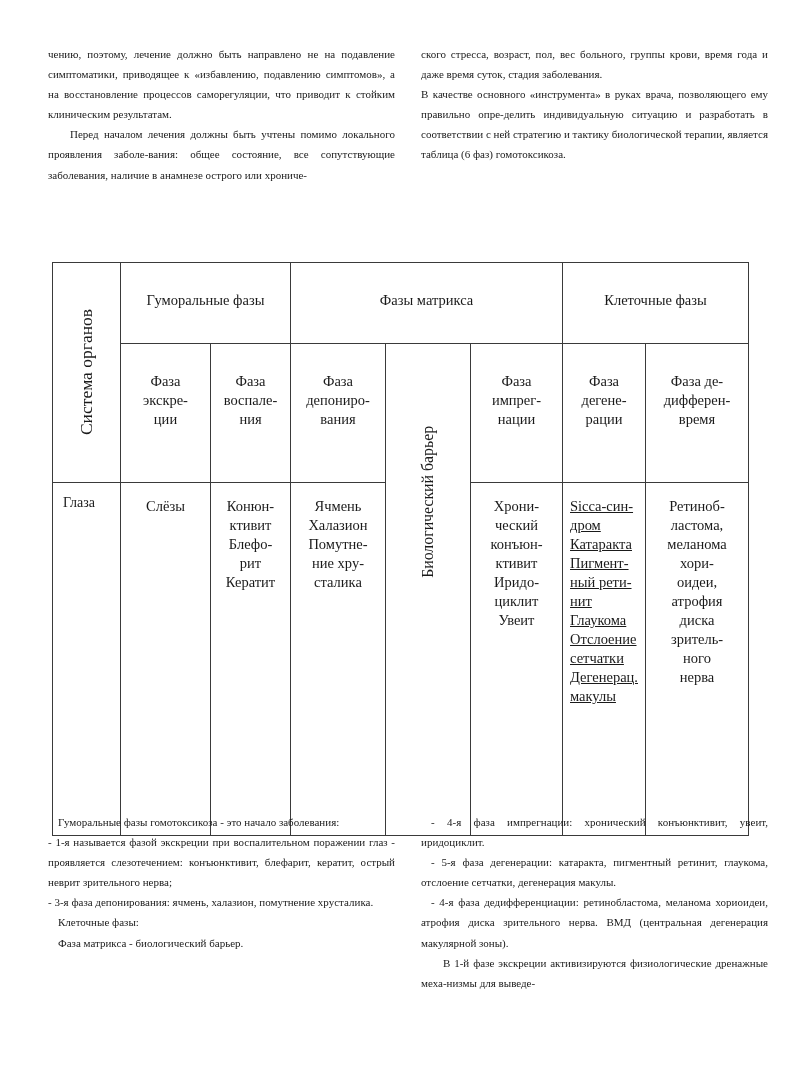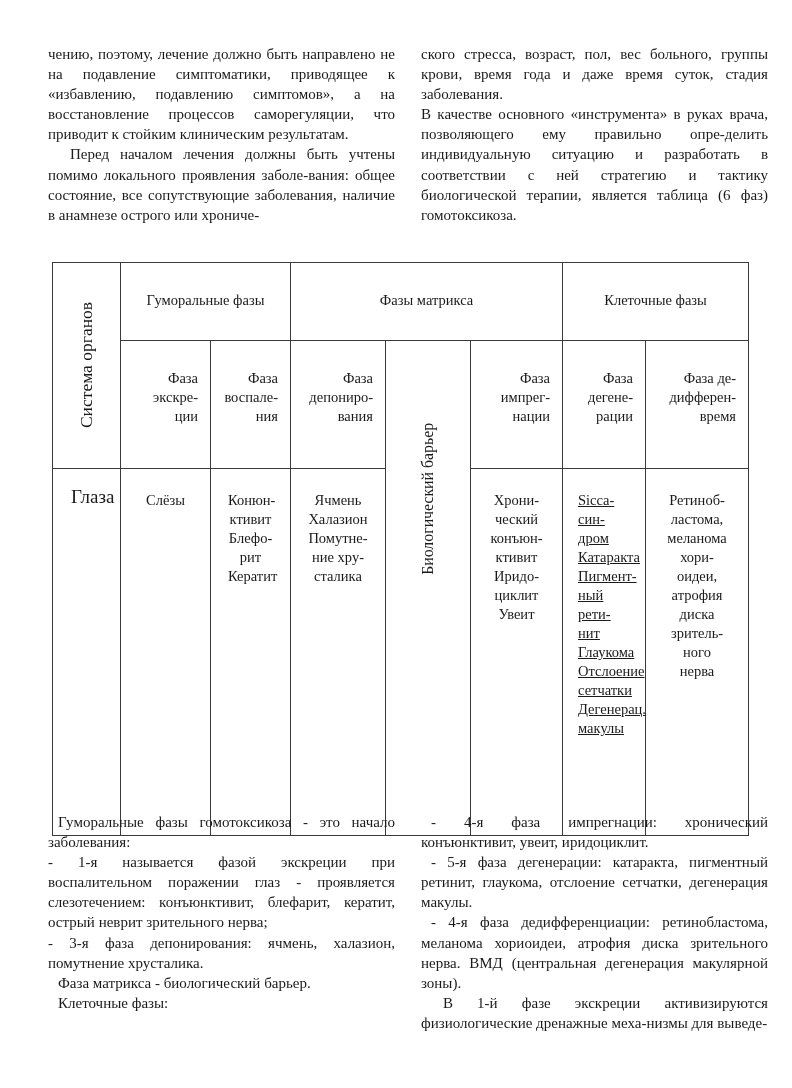--- a/index.html
+++ b/index.html
@@ -29,21 +29,21 @@
     left: 48px;
     top: 44px;
   }
   #bottom-text {
     left: 48px;
     top: 812px;
     justify-content: flex-end;
   }
   .para {
     margin: 0 0 0 0;
-    font-size: 15px;
+    font-size: 11px;
     line-height: 20.1px;
     text-align: justify;
     text-justify: inter-word;
     hyphens: none;
   }
   .para.indent { text-indent: 22px; }
   .para.indent-sm { text-indent: 10px; }
   .para + .para { margin-top: 0; }
 
   
@@ -52,33 +52,33 @@
     left: 52px;
     top: 262px;
     width: 696px;
     height: 574px;
     border-collapse: collapse;
     table-layout: fixed;
   }
   #phase-table td {
     border: 1.4px solid #3a3a3a;
     vertical-align: top;
-    padding: 12px;
+    padding: 4px;
     font-size: 14.5px;
     line-height: 19px;
   }
   .hgroup {
     text-align: center;
     font-size: 17.5px;
     line-height: 23px;
     padding-top: 28px !important;
     vertical-align: top;
   }
   .hsub {
-    text-align: right;
+    text-align: center;
     font-size: 14.6px;
     line-height: 19.5px;
     padding-top: 28px !important;
     margin-top: 44px;
   }
   .vert-cell {
     position: relative;
   }
   .vert-text {
     position: absolute;
@@ -100,21 +100,21 @@
     line-height: 1;
   }
   .cell-body {
     text-align: center;
     padding: 10px 5px 0 5px;
   }
   .cell-body.tight { padding: 10px 3px 0 3px; text-decoration: underline; }
   .cell-body.lead {
     text-align: left;
     padding: 6px 0 0 6px;
-    font-size: 19px;
+    font-size: 14px;
   }
   .cell-line { display: block; }
 </style>
 </head>
 <body>
 
 <div class="text-block" id="top-text">
   <div class="text-col">
     <p class="para">чению, поэтому, лечение должно быть направле­но не на подавление симптоматики, приводящее к «избавлению, подавлению симптомов», а на восстановление процессов саморегуляции, что приводит к стойким клиническим результатам.</p>
     <p class="para indent">Перед началом лечения должны быть учтены помимо локального проявления заболе-вания: общее состояние, все сопутствующие заболева­ния, наличие в анамнезе острого или  хрониче-</p>
@@ -249,22 +249,22 @@
       </td>
     </tr>
   </tbody>
 </table>
 
 <div class="text-block" id="bottom-text">
   <div class="text-col">
     <p class="para indent-sm">Гуморальные фазы гомотоксикоза - это начало заболевания:</p>
     <p class="para">- 1-я называется фазой экскреции при воспа­лительном поражении  глаз - проявляется сле­зотечением:  конъюнктивит, блефарит, кератит, острый неврит зрительного нерва;</p>
     <p class="para">- 3-я фаза депонирования: ячмень, халазион, по­мутнение хрусталика.</p>
+    <p class="para indent-sm">Клеточные фазы:</p>
     <p class="para indent-sm">Фаза матрикса  - биологический барьер.</p>
-    <p class="para indent-sm">Клеточные фазы:</p>
   </div>
   <div class="text-col">
     <p class="para indent-sm">- 4-я фаза импрегнации: хронический конъюн­ктивит, увеит, иридоциклит.</p>
     <p class="para indent-sm">- 5-я фаза дегенерации: катаракта, пигментный ретинит, глаукома, отслоение сетчатки, дегенера­ция макулы.</p>
     <p class="para indent-sm">- 4-я фаза дедифференциации: ретинобластома, меланома хориоидеи, атрофия диска зрительного нерва. ВМД (центральная дегенерация макуляр­ной зоны).</p>
     <p class="para indent">В 1-й фазе  экскреции активизируются физио­логические дренажные меха-низмы для выведе-</p>
   </div>
 </div>
 
 </body></html>

